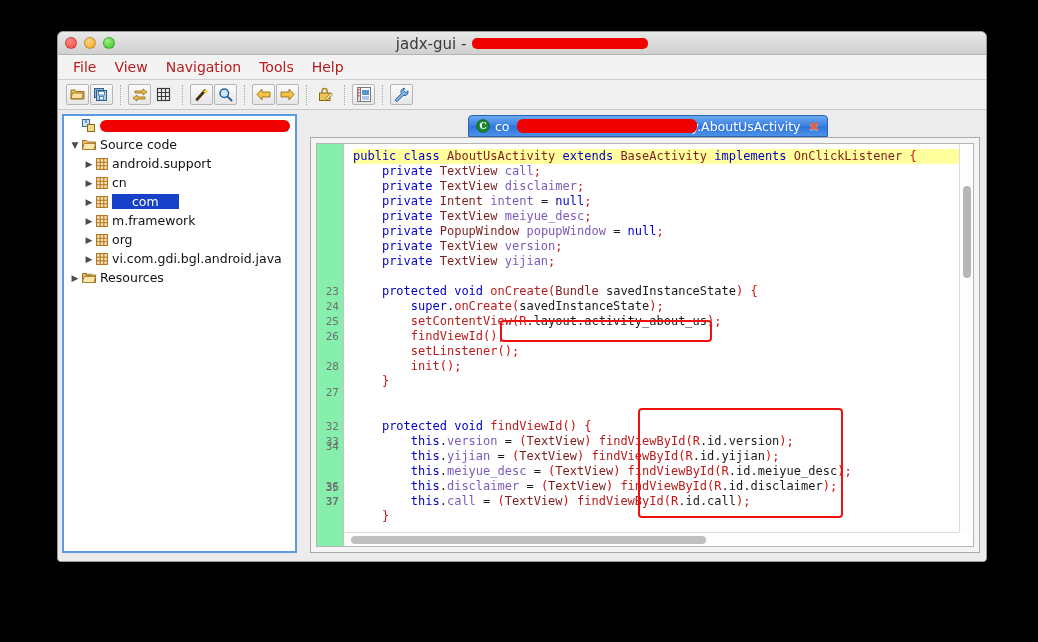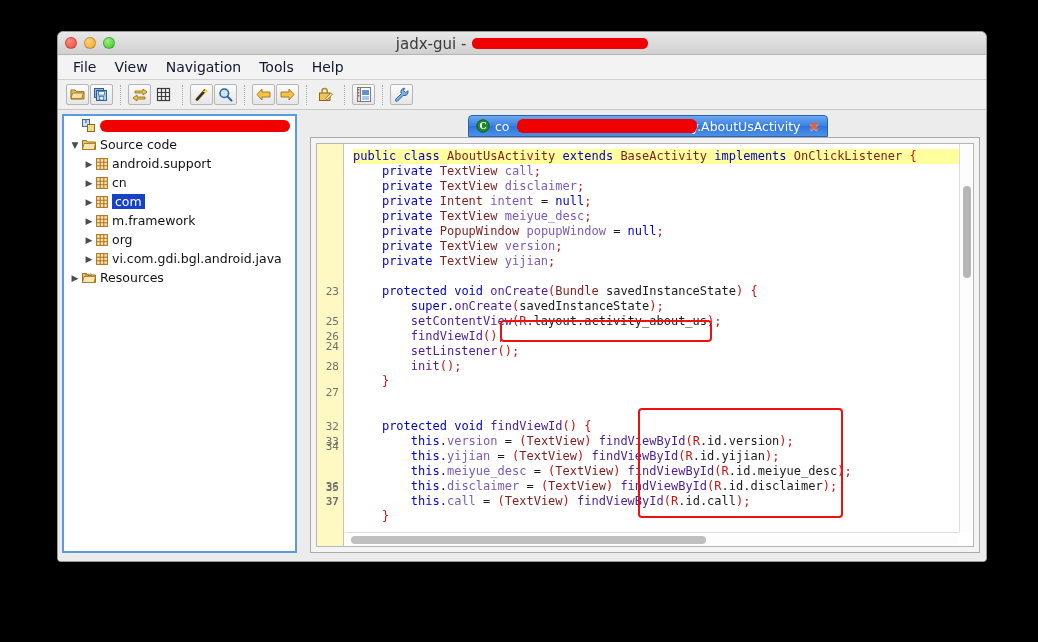--- a/index.html
+++ b/index.html
@@ -87,21 +87,21 @@
     height: 25px;
     background: #f3f3f3;
     border-bottom: 1px solid #cfcfcf;
     display: flex;
     align-items: center;
     padding-left: 6px;
     box-sizing: border-box;
   }
   .menuitem {
     font-size: 14px;
-    color: #0f172a;
+    color: #b91c1c;
     padding: 2px 9px;
     font-family: "DejaVu Sans", sans-serif;
     cursor: default;
     white-space: nowrap;
   }
 
   
   .toolbar {
     height: 30px;
     background: #f0f0f0;
@@ -173,21 +173,21 @@
     text-align: center;
     font-size: 9px;
     color: #4c4c4c;
     flex: none;
   }
   .treeicon { flex: none; margin-right: 4px; display: flex; align-items: center; }
   .tree-label { overflow: hidden; text-overflow: ellipsis; }
   .tree-label.selected {
     background: #1641c8;
     color: #ffffff;
-    padding: 0 3px;
+    padding: 0 20px;
   }
   .redact-tree {
     display: inline-block;
     background: #f10000;
     height: 12px;
     width: 190px;
     border-radius: 6px;
     vertical-align: middle;
   }
   .indent-1 { padding-left: 18px; }
@@ -292,21 +292,21 @@
     background: #ffffff;
     border: 1px solid #b5b5b5;
     box-sizing: border-box;
     overflow: hidden;
   }
 
   .gutter {
     position: absolute;
     left: 0; top: 0; bottom: 0;
     width: 27px;
-    background: #fef9c3;
+    background: #86efac;
     border-right: 1px solid #c4c4c4;
     box-sizing: border-box;
   }
   .gutter-num {
     position: absolute;
     right: 4px;
     font-family: "DejaVu Sans Mono", monospace;
     font-size: 11px;
     color: #707070;
     line-height: 15px;
@@ -327,21 +327,21 @@
     padding-top: 5px;
     padding-left: 8px;
     box-sizing: border-box;
   }
   .ln { height: 15px; white-space: pre; }
   .ln.hl { background: #ffff9e; }
 
   .kw   { color: #0000c8; font-weight: normal; }
   .typ  { color: #7f1d1d; }
   .fld  { color: #7a5bbd; }
-  .mth  { color: #4c1d95; }
+  .mth  { color: #b91c1c; }
   .pun  { color: #cc1111; }
   .pln  { color: #1a1a1a; }
 
   
   .vscroll {
     position: absolute;
     right: 0; top: 0; bottom: 14px;
     width: 14px;
     background: #fdfdfd;
     border-left: 1px solid #dcdcdc;
@@ -646,21 +646,21 @@
             <span class="tab-label"><span>co</span><span class="redact-tab"></span><span style="margin-left:182px">y.AboutUsActivity</span></span>
             <span class="tab-close">✖</span>
           </div>
         </div>
 
         <div class="codeframe">
           <div class="codeinner">
 
             <div class="gutter" id="gutter">
                 <div class="gutter-num" style="top: 140px;">23</div>
-                <div class="gutter-num" style="top: 155px; margin-top: 40px;">24</div>
+                <div class="gutter-num" style="top: 155px;">24</div>
                 <div class="gutter-num" style="top: 170px;">25</div>
                 <div class="gutter-num" style="top: 185px;">26</div>
                 <div class="gutter-num" style="top: 200px; margin-top: 41px;">27</div>
                 <div class="gutter-num" style="top: 215px;">28</div>
                 <div class="gutter-num" style="top: 275px;">32</div>
                 <div class="gutter-num" style="top: 290px;">33</div>
                 <div class="gutter-num" style="top: 295px;">34</div>
                 <div class="gutter-num" style="top: 336px;">35</div>
                 <div class="gutter-num" style="top: 335px;">36</div>
                 <div class="gutter-num" style="top: 350px; font-weight: bold;">37</div>

